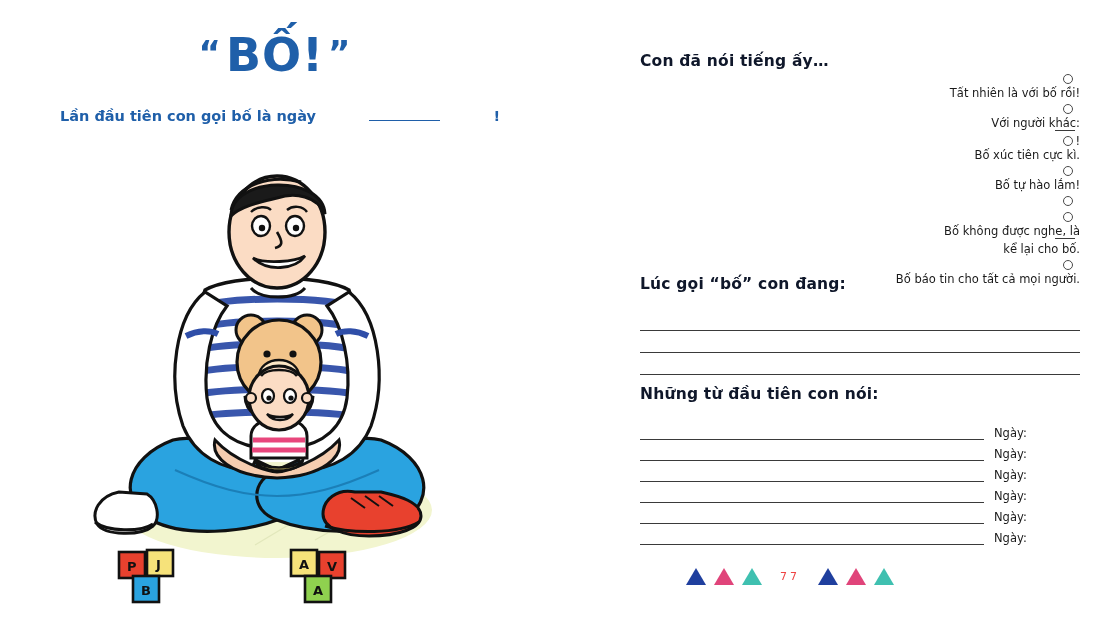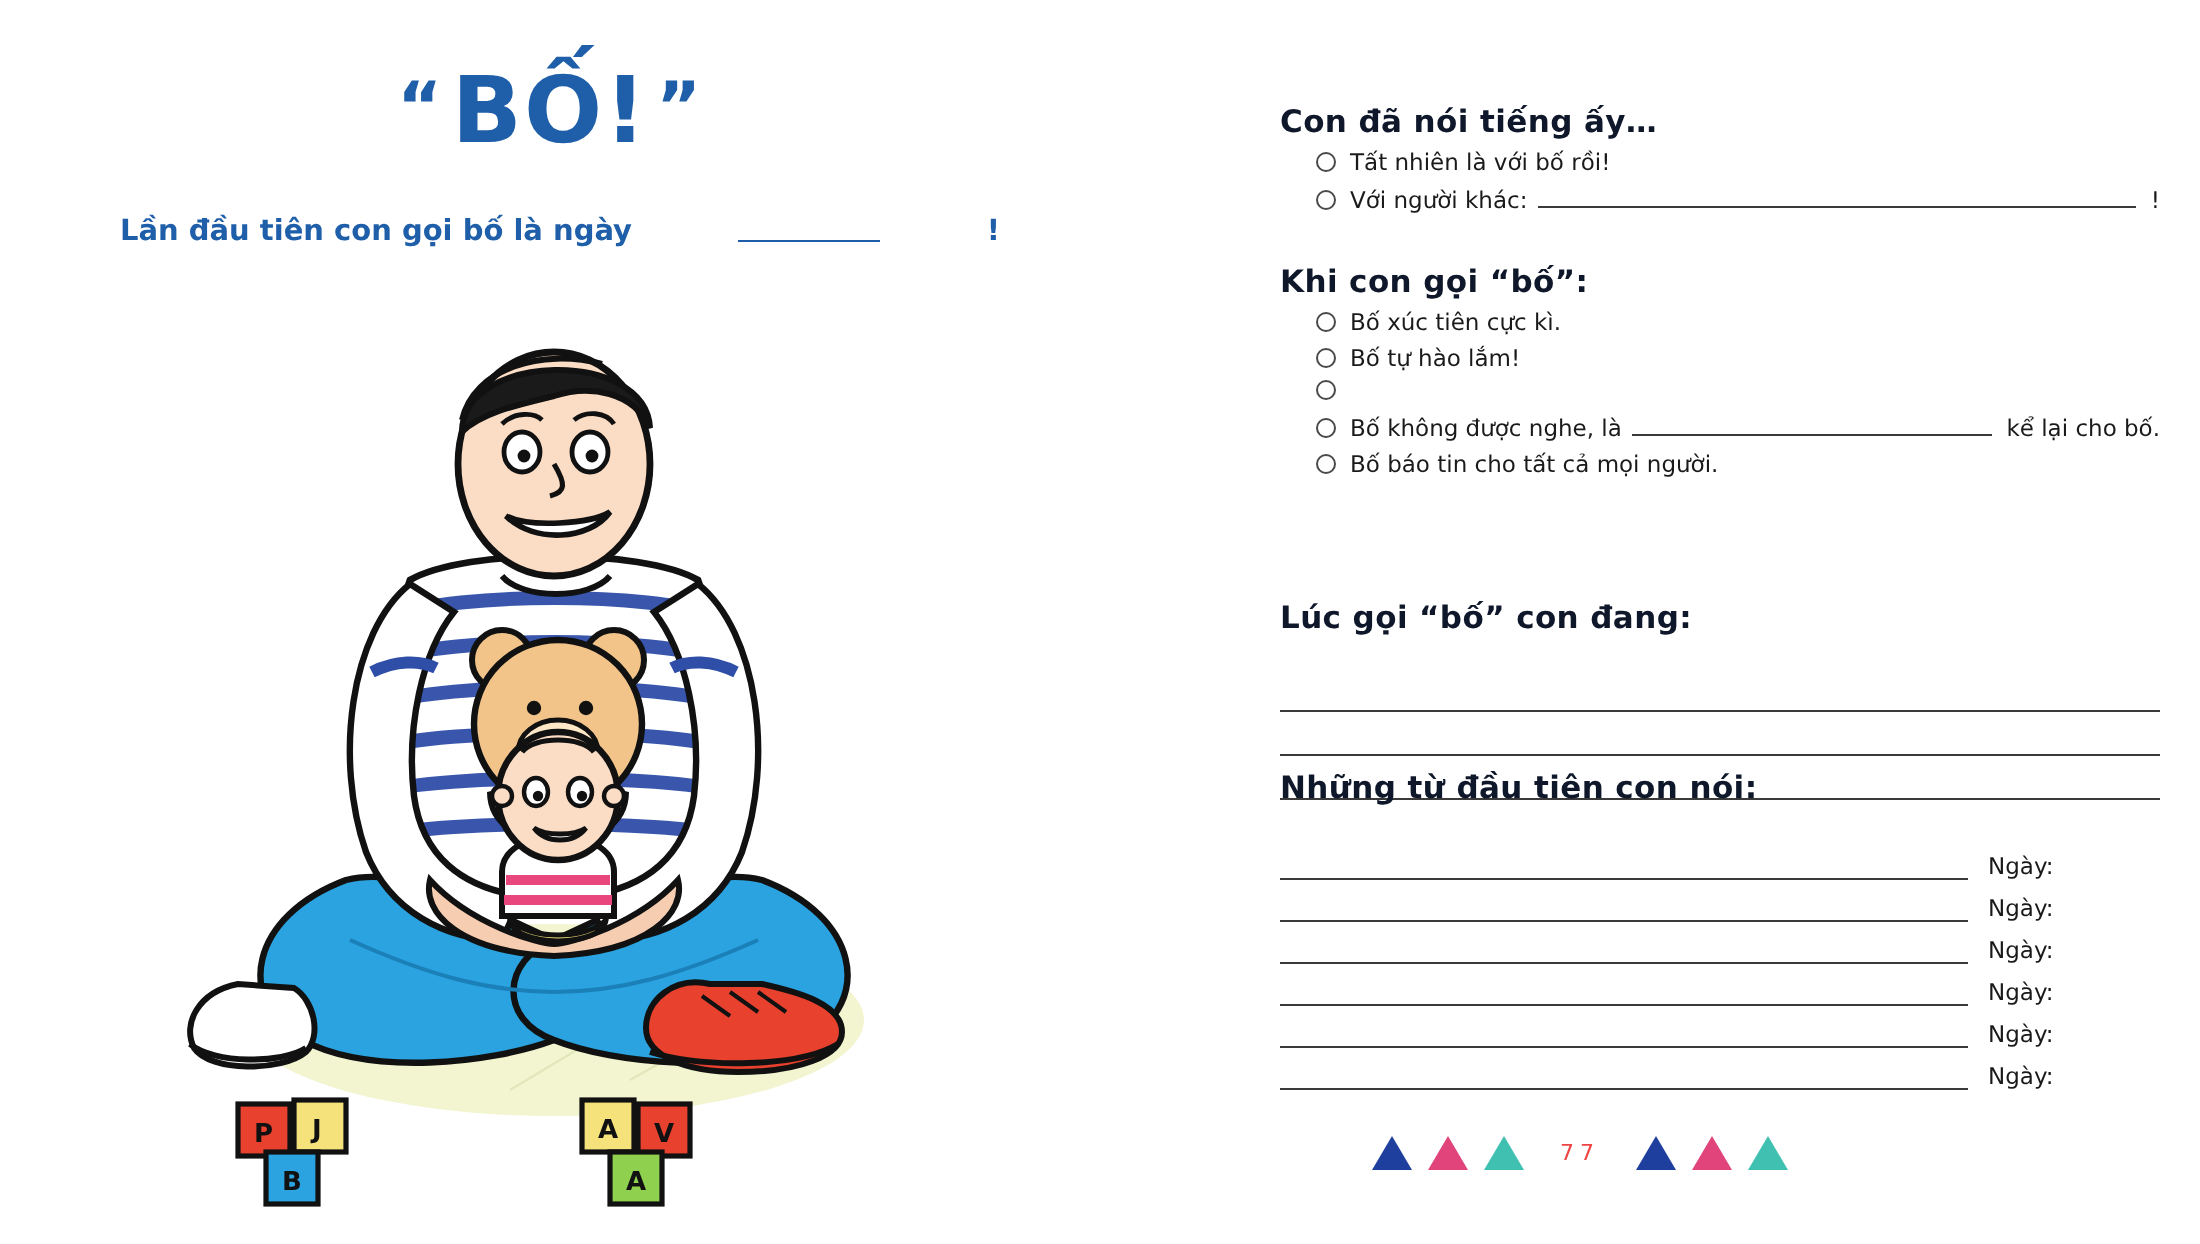--- a/index.html
+++ b/index.html
@@ -81,20 +81,21 @@
     color: #0f172a;
     letter-spacing: 0.2px;
   }
   .opt-row {
     display: flex;
     align-items: flex-end;
     font-size: 11.5px;
     color: #1a1a1a;
     margin: 4px 0 0 18px;
     font-family: "DejaVu Sans", sans-serif;
+    flex-direction: column;
   }
   .bullet {
     width: 8px; height: 8px;
     border: 1.2px solid #4a4a4a;
     border-radius: 50%;
     margin-right: 7px;
     margin-bottom: 2px;
     flex: 0 0 auto;
     background: #fff;
   }
@@ -103,21 +104,21 @@
     flex: 1;
     border-bottom: 1px solid #3a3a3a;
     margin: 0 5px 3px 5px;
     height: 11px;
     min-width: 20px;
   }
   .tail { white-space: nowrap; margin-left: 2px; }
 
   .s1 { position: absolute; left: 40px; top: 52px; width: 440px; }
   .s2 { position: absolute; left: 40px; top: 132px; width: 440px; }
-  .s3 { position: absolute; left: 40px; top: 275px; width: 440px; margin-top: 25px; }
+  .s3 { position: absolute; left: 40px; top: 275px; width: 440px; }
   .s4 { position: absolute; left: 40px; top: 385px; width: 440px; }
 
   .ruled {
     margin-top: 16px;
   }
   .ruled .rule {
     border-bottom: 1px solid #3a3a3a;
     height: 21px;
   }
 
@@ -305,21 +306,20 @@
       </div>
       <div class="opt-row">
         <span class="bullet"></span>
         <span class="opt-text">Với người khác:</span>
         <span class="inline-blank"></span>
         <span class="tail">!</span>
       </div>
     </div>
 
     <div class="s2">
-      <div class="sec-head">Khi con gọi “bố”:</div>
 
       <div class="opt-row">
         <span class="bullet"></span>
         <span class="opt-text">Bố xúc tiên cực kì.</span>
       </div>
       <div class="opt-row">
         <span class="bullet"></span>
         <span class="opt-text">Bố tự hào lắm!</span>
       </div>
       <div class="opt-row">

